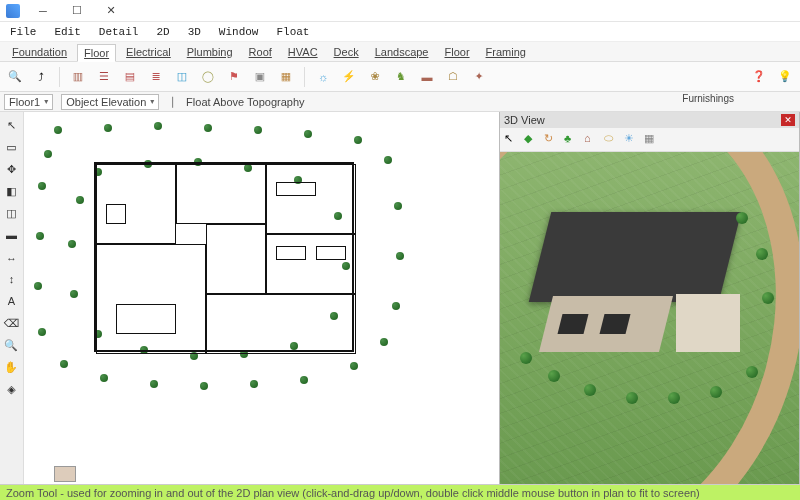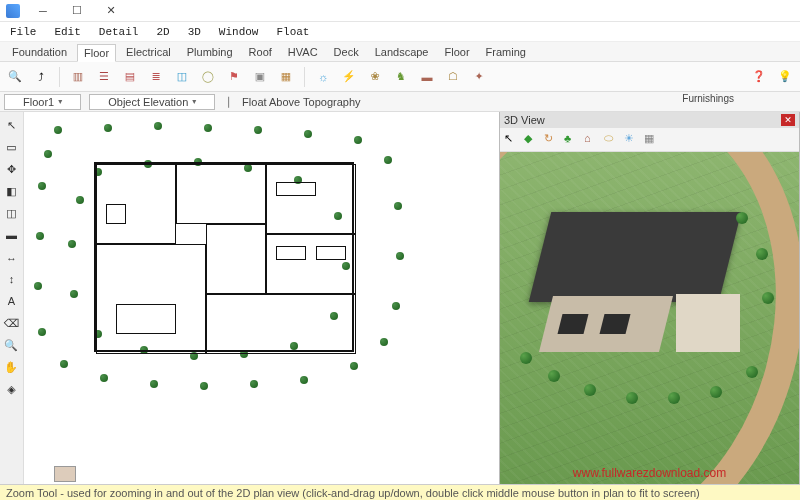--- a/index.html
+++ b/index.html
@@ -7,30 +7,30 @@
 
 .titlebar { height: 22px; background: #fff; display: flex; align-items: center; padding: 0 6px; border-bottom: 1px solid #e5e5e5; }
 .titlebar .icon { width: 14px; height: 14px; background: linear-gradient(45deg,#3a7bd5,#5aa8ff); border-radius: 2px; margin-right: 6px; }
 .titlebar .title { flex: 1; font-size: 11px; color: #222; }
 .titlebar .winbtn { width: 34px; height: 20px; display: flex; align-items: center; justify-content: center; color: #444; cursor: pointer; }
 
 .menubar { height: 20px; display: flex; align-items: center; padding: 0 6px; gap: 10px; color: #222; border-bottom: 1px solid #eee; }
 .menubar span { cursor: pointer; padding: 2px 4px; font-family: Liberation Mono, monospace; }
 
 .tabbar { height: 20px; display: flex; align-items: center; padding: 0 6px; gap: 4px; background: #f6f6f6; border-bottom: 1px solid #ddd; font-size: 10px; }
-.tabbar .tab { padding: 2px 6px; cursor: pointer; color: #444; }
+.tabbar .tab { padding: 2px 6px; cursor: pointer; color: #444; text-decoration: underline; }
 .tabbar .tab.active { background: #fff; border: 1px solid #ccc; border-bottom: 1px solid #fff; position: relative; top: 1px; }
 
 .maintool { height: 30px; display: flex; align-items: center; padding: 0 4px; gap: 4px; background: #fafafa; border-bottom: 1px solid #ddd; }
 .maintool .tbtn { width: 22px; height: 22px; display: flex; align-items: center; justify-content: center; border-radius: 2px; cursor: pointer; }
 .maintool .sep { width: 1px; height: 20px; background: #ddd; margin: 0 3px; }
 .maintool .spacer { flex: 1; }
 
 .subbar { height: 20px; display: flex; align-items: center; padding: 0 4px; gap: 8px; background: #f6f6f6; border-bottom: 1px solid #ddd; font-size: 10px; color: #444; }
-.subbar .combo { border: 1px solid #bbb; background: #fff; padding: 1px 18px; display: flex; align-items: center; gap: 4px; cursor: pointer; }
+.subbar .combo { border: 1px solid #bbb; background: #fff; padding: 1px 4px; display: flex; align-items: center; gap: 4px; cursor: pointer; }
 .subbar .combo::after { content: "▾"; font-size: 8px; color: #666; }
 .rightlbl { position: absolute; right: 62px; top: 92px; font-size: 10px; color: #444; background: #f6f6f6; padding: 1px 4px; }
 
 .workarea { flex: 1; display: flex; min-height: 0; }
 
 .lefttools { width: 24px; background: #f0f0f0; border-right: 1px solid #ddd; display: flex; flex-direction: column; align-items: center; padding-top: 4px; gap: 4px; }
 .lefttools .lt { width: 18px; height: 18px; display: flex; align-items: center; justify-content: center; cursor: pointer; color: #333; }
 
 .planpane { flex: 1; background: #fff; position: relative; border-right: 1px solid #bbb; overflow: hidden; }
 .planinner { position: absolute; inset: 10px 10px 30px 10px; }
@@ -57,21 +57,21 @@
 .win { position: absolute; width: 26px; height: 20px; background: #2c2c2c; }
 .bushes .sh { position: absolute; width: 12px; height: 12px; border-radius: 50%; background: radial-gradient(circle at 30% 30%, #5aa24a, #1e5f1e); }
 .watermark { position: absolute; left: 50%; bottom: 4px; transform: translateX(-50%); color: #c62828; font-size: 12px; font-family: Arial; }
 
 .rightpanel { width: 56px; background: #f2f2f2; display: flex; flex-direction: column; }
 .rightpanel .hd { height: 16px; font-size: 9px; color: #444; padding: 2px 3px; border-bottom: 1px solid #ccc; background: #e8e8e8; }
 .rightpanel .thumbs { flex: 1; overflow-y: auto; display: flex; flex-direction: column; gap: 2px; padding: 2px; }
 .rightpanel .th { width: 100%; height: 44px; background: linear-gradient(#8a5a3a,#5a3a1a); border: 1px solid #999; cursor: pointer; }
 .rightpanel .th:first-child { background: linear-gradient(#6fa0d6,#3a6fa8); }
 
-.statusbar { height: 16px; background: #fef9c3; border-top: 1px solid #ccc; font-size: 9px; color: #555; padding: 1px 6px; display: flex; align-items: center; }
+.statusbar { height: 16px; background: #bef264; border-top: 1px solid #ccc; font-size: 9px; color: #555; padding: 1px 6px; display: flex; align-items: center; }
 </style>
 </head>
 <body>
 
 <div class="titlebar">
   <div class="icon"></div>
   <div class="winbtn">─</div>
   <div class="winbtn">☐</div>
   <div class="winbtn close">✕</div>
 </div>
@@ -247,21 +247,20 @@
         <div class="sh" style="left:48px;top:218px"></div>
         <div class="sh" style="left:84px;top:232px"></div>
         <div class="sh" style="left:126px;top:240px"></div>
         <div class="sh" style="left:168px;top:240px"></div>
         <div class="sh" style="left:210px;top:234px"></div>
         <div class="sh" style="left:246px;top:214px"></div>
         <div class="sh" style="left:262px;top:140px"></div>
         <div class="sh" style="left:256px;top:96px"></div>
         <div class="sh" style="left:236px;top:60px"></div>
       </div>
-      <div class="watermark">www.fullwarezdownload.com</div>
     </div>
   </div>
 
 
 </div>
 
 <div class="statusbar">
   <span>Zoom Tool - used for zooming in and out of the 2D plan view (click-and-drag up/down, double click middle mouse button in plan to fit to screen)</span>
 </div>
 

